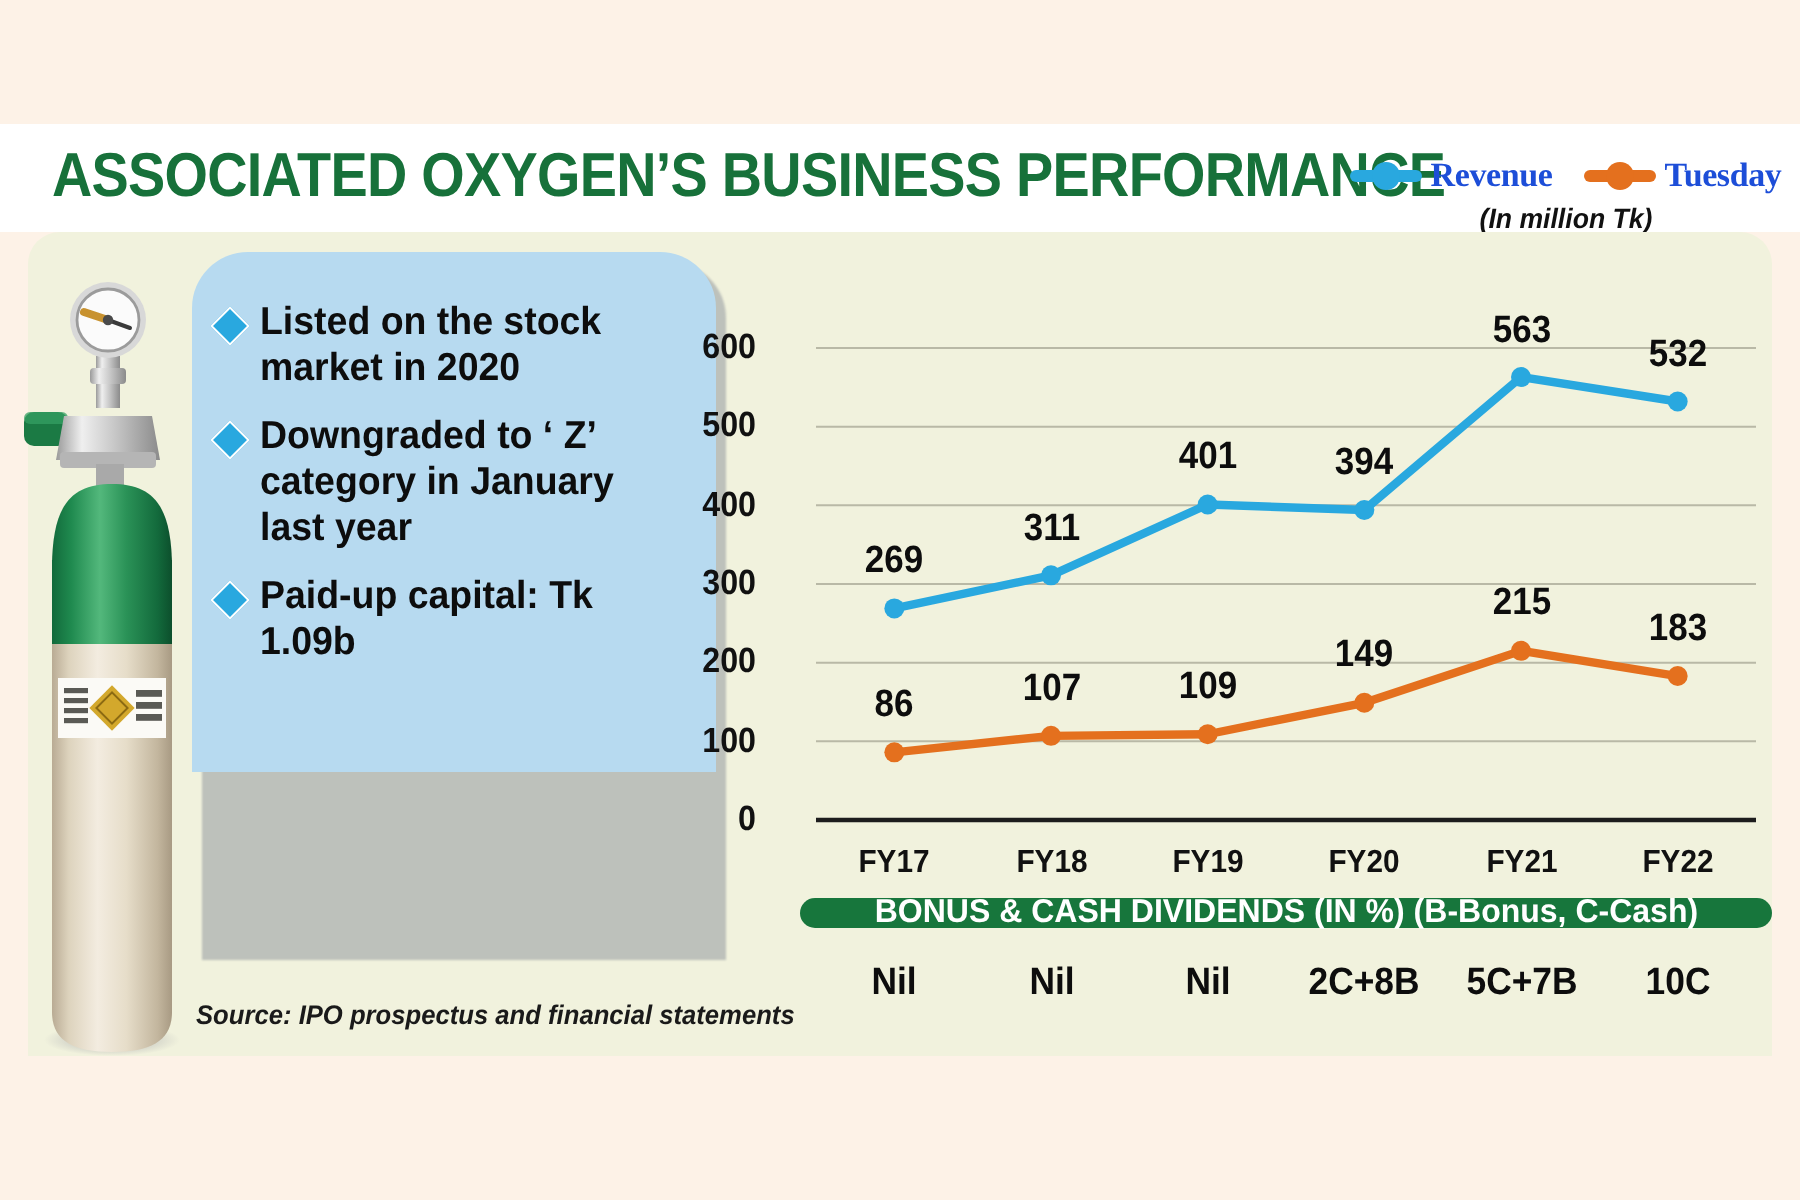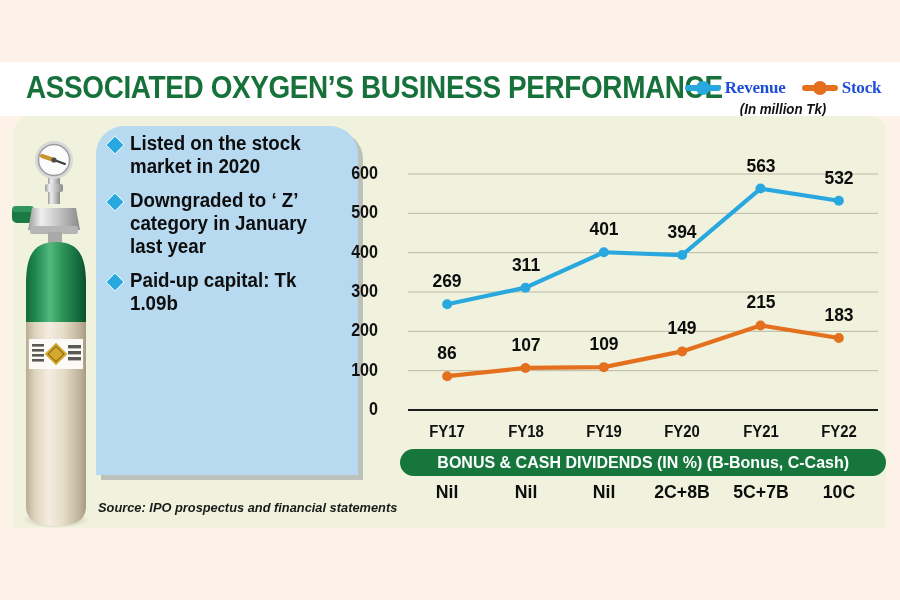--- a/index.html
+++ b/index.html
@@ -81,24 +81,24 @@
     position: absolute;
     left: 101px; top: 131px;
     width: 262px; height: 349px;
     background: rgba(70,80,110,0.30);
     border-radius: 28px 28px 0 0;
     filter: blur(0.5px);
   }
   .bullet-card {
     position: absolute;
     left: 96px; top: 126px;
-    width: 262px; height: 349px;
+    width: 262px; height: 260px;
     background: #b7daf0;
     border-radius: 28px 28px 0 0;
-    padding: 6px 14px 0 12px;
+    padding: 24px 14px 0 12px;
   }
   .bullet {
     display: flex;
     align-items: flex-start;
     gap: 8px;
     margin-bottom: 11px;
   }
   .diamond {
     flex: 0 0 auto;
     width: 14px; height: 14px;
@@ -165,21 +165,21 @@
     color: #0d0d0d;
     font-family: "Liberation Sans", sans-serif;
     transform: scaleX(0.92);
     white-space: nowrap;
   }
 
   
   .div-bar {
     position: absolute;
     left: 400px; top: 449px;
-    width: 486px; height: 27px;
+    width: 486px; height: 15px;
     background: #17763c;
     border-radius: 14px;
     display: flex; align-items: center; justify-content: center;
   }
   .div-bar-text {
     font-family: "Liberation Sans Narrow", "Liberation Sans", sans-serif;
     font-weight: bold;
     font-size: 16.5px;
     color: #ffffff;
     letter-spacing: 0px;
@@ -212,21 +212,21 @@
       <div class="legend-item">
         <span class="legend-line blue">
           <span class="legend-dot blue"></span>
         </span>
         <span class="legend-label">Revenue</span>
       </div>
       <div class="legend-item">
         <span class="legend-line orange">
           <span class="legend-dot orange"></span>
         </span>
-        <span class="legend-label">Stock</span>
+        <span class="legend-label">Tuesday</span>
       </div>
     </div>
     <div class="legend-sub">(In million Tk)</div>
   </div>
 
   <div class="green-panel"></div>
 
   <svg class="cyl" viewBox="0 0 86 400">
     <defs>
       <linearGradient id="bodyG" x1="0" y1="0" x2="1" y2="0">

